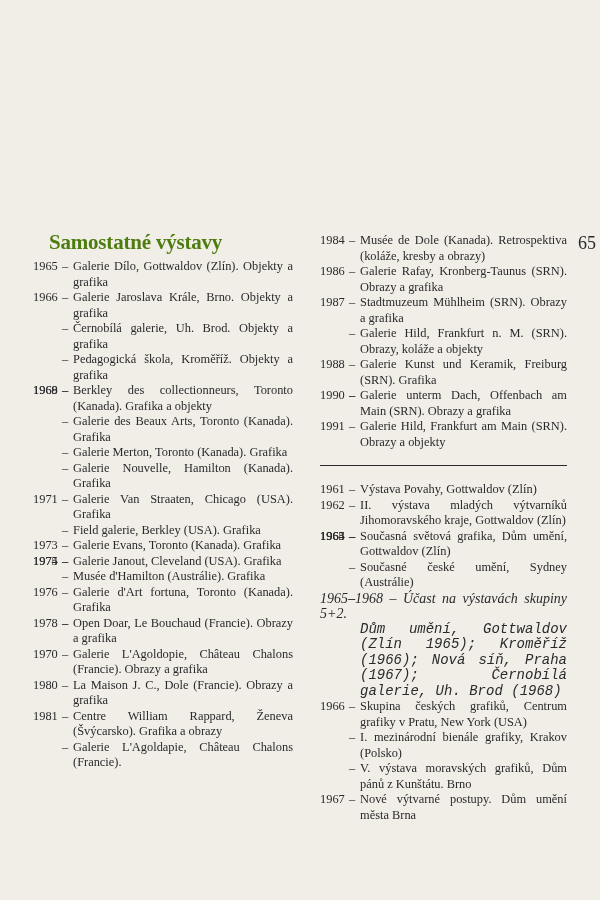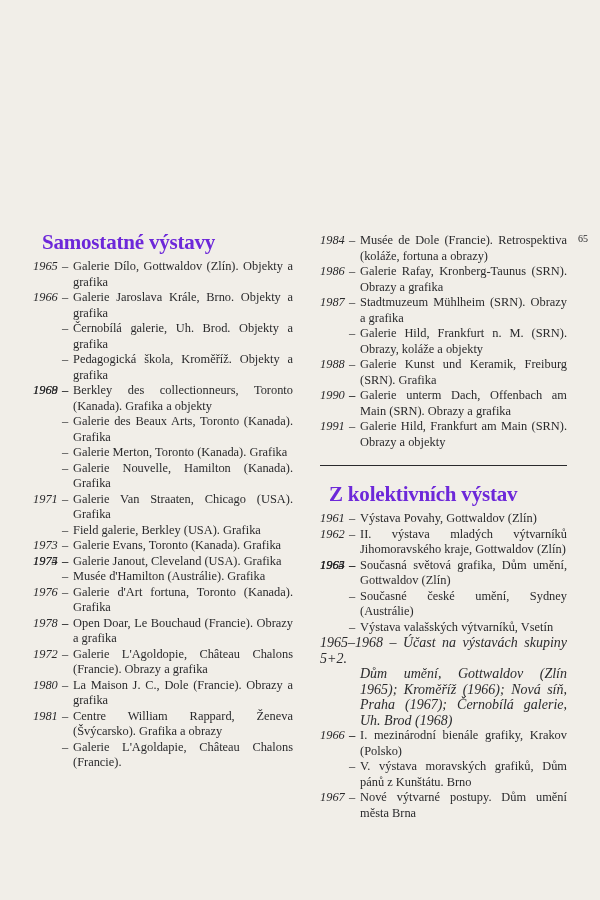--- a/index.html
+++ b/index.html
@@ -6,60 +6,59 @@
   body {
     width: 600px; height: 900px;
     background: #f1eee8;
     font-family: "Liberation Serif", serif;
     color: #2a2a2c;
     position: relative;
     overflow: hidden;
   }
   .page-number {
     position: absolute; left: 578px; top: 233px;
-    font-size: 10px;
+    font-size: 18px;
   }
   .col {
     position: absolute; top: 230px;
   }
   .col-left { left: 33px; width: 260px; }
   .col-right { left: 320px; width: 247px; top: 233px; }
   h2 {
     font-family: "Liberation Serif", serif;
     font-weight: bold;
     font-size: 21px;
-    margin: 0 0 4px 9px;
+    margin: 0 0 4px 16px;
     letter-spacing: -0.2px;
-    color: #6d28d9;
+    color: #4d7c0f;
   }
   .entry {
     position: relative;
     font-size: 12.4px;
     line-height: 15.5px;
     padding-left: 40px;
     text-align: justify;
   }
   .entry .year {
     position: absolute; left: 0; top: 0;
-    font-style: italic;
   }
   .entry .dash {
     position: absolute; left: 29px; top: 0;
   }
   .rule {
     height: 1px; background: #2a2a2c;
     margin: 15px 0 16px 0;
     width: 247px;
   }
   .range-entry {
     font-size: 14px; line-height: 15.5px;
     text-align: justify;
   }
   .range-entry .year { font-style: italic; }
-  .range-entry .rest { display: block; padding-left: 40px; font-style: italic; }
+  .range-entry .rest { display: block; padding-left: 40px; font-style: italic; font-family: Liberation Mono, monospace; }
 </style>
 </head>
 <body>
 
 <div class="page-number">65</div>
 
 <div class="col col-left">
   <h2>Samostatné výstavy</h2>
   <div>
     <div class="entry"><span class="year">1965</span><span class="dash">–</span><span class="text">Galerie Dílo, Gottwaldov (Zlín). Objekty a grafika</span></div>
@@ -73,56 +72,55 @@
     <div class="entry"><span class="year"></span><span class="dash">–</span><span class="text">Galerie Nouvelle, Hamilton (Kanada). Grafika</span></div>
     <div class="entry"><span class="year">1971</span><span class="dash">–</span><span class="text">Galerie Van Straaten, Chicago (USA). Grafika</span></div>
     <div class="entry"><span class="year"></span><span class="dash">–</span><span class="text">Field galerie, Berkley (USA). Grafika</span></div>
     <div class="entry"><span class="year">1973</span><span class="dash">–</span><span class="text">Galerie Evans, Toronto (Kanada). Grafika</span></div>
     <div class="entry"><span class="year">1974</span><span class="dash">–</span></div>
     <div class="entry"><span class="year">1975</span><span class="dash">–</span><span class="text">Galerie Janout, Cleveland (USA). Grafika</span></div>
     <div class="entry"><span class="year"></span><span class="dash">–</span><span class="text">Musée d'Hamilton (Austrálie). Grafika</span></div>
     <div class="entry"><span class="year">1976</span><span class="dash">–</span><span class="text">Galerie d'Art fortuna, Toronto (Kanada). Grafika</span></div>
     <div class="entry"><span class="year"></span><span class="dash">–</span></div>
     <div class="entry"><span class="year">1978</span><span class="dash">–</span><span class="text">Open Doar, Le Bouchaud (Francie). Obrazy a grafika</span></div>
-    <div class="entry"><span class="year">1972</span><span class="dash">–</span><span class="text">Galerie L'Agoldopie, Château Chalons (Francie). Obrazy a grafika</span></div>
+    <div class="entry"><span class="year">1970</span><span class="dash">–</span><span class="text">Galerie L'Agoldopie, Château Chalons (Francie). Obrazy a grafika</span></div>
     <div class="entry"><span class="year">1980</span><span class="dash">–</span><span class="text">La Maison J. C., Dole (Francie). Obrazy a grafika</span></div>
     <div class="entry"><span class="year">1981</span><span class="dash">–</span><span class="text">Centre William Rappard, Ženeva (Švýcarsko). Grafika a obrazy</span></div>
     <div class="entry"><span class="year"></span><span class="dash">–</span><span class="text">Galerie L'Agoldapie, Château Chalons (Francie).</span></div>
   </div>
 </div>
 
 <div class="col col-right">
   <div>
-    <div class="entry"><span class="year">1984</span><span class="dash">–</span><span class="text">Musée de Dole (Francie). Retrospektiva (koláže, fortuna a obrazy)</span></div>
+    <div class="entry"><span class="year">1984</span><span class="dash">–</span><span class="text">Musée de Dole (Kanada). Retrospektiva (koláže, kresby a obrazy)</span></div>
     <div class="entry"><span class="year">1986</span><span class="dash">–</span><span class="text">Galerie Rafay, Kronberg-Taunus (SRN). Obrazy a grafika</span></div>
     <div class="entry"><span class="year">1987</span><span class="dash">–</span><span class="text">Stadtmuzeum Mühlheim (SRN). Obrazy a grafika</span></div>
     <div class="entry"><span class="year"></span><span class="dash">–</span><span class="text">Galerie Hild, Frankfurt n. M. (SRN). Obrazy, koláže a objekty</span></div>
     <div class="entry"><span class="year">1988</span><span class="dash">–</span><span class="text">Galerie Kunst und Keramik, Freiburg (SRN). Grafika</span></div>
     <div class="entry"><span class="year"></span><span class="dash">–</span></div>
     <div class="entry"><span class="year">1990</span><span class="dash">–</span><span class="text">Galerie unterm Dach, Offenbach am Main (SRN). Obrazy a grafika</span></div>
     <div class="entry"><span class="year">1991</span><span class="dash">–</span><span class="text">Galerie Hild, Frankfurt am Main (SRN). Obrazy a objekty</span></div>
   </div>
 
   <div class="rule"></div>
 
-  <h2>Z kolektivních výstav</h2>
   <div>
     <div class="entry"><span class="year">1961</span><span class="dash">–</span><span class="text">Výstava Povahy, Gottwaldov (Zlín)</span></div>
     <div class="entry"><span class="year">1962</span><span class="dash">–</span><span class="text">II. výstava mladých výtvarníků Jihomoravského kraje, Gottwaldov (Zlín)</span></div>
     <div class="entry"><span class="year">1963</span><span class="dash">–</span></div>
     <div class="entry"><span class="year">1964</span><span class="dash">–</span></div>
     <div class="entry"><span class="year">1965</span><span class="dash">–</span><span class="text">Současná světová grafika, Dům umění, Gottwaldov (Zlín)</span></div>
     <div class="entry"><span class="year"></span><span class="dash">–</span><span class="text">Současné české umění, Sydney (Austrálie)</span></div>
-    <div class="entry"><span class="year"></span><span class="dash">–</span><span class="text">Výstava valašských výtvarníků, Vsetín</span></div>
+    <div class="entry"><span class="year"></span><span class="dash">–</span></div>
 
     <div class="range-entry">
       <span class="year">1965–1968</span>
       <span>–</span>
       <i>Účast na výstavách skupiny 5+2.</i>
       <span class="rest">Dům umění, Gottwaldov (Zlín 1965); Kroměříž (1966); Nová síň, Praha (1967); Černobílá galerie, Uh. Brod (1968)</span>
     </div>
 
-    <div class="entry"><span class="year">1966</span><span class="dash">–</span></div>
+    <div class="entry"><span class="year">1966</span><span class="dash">–</span><span class="text">Skupina českých grafiků, Centrum grafiky v Pratu, New York (USA)</span></div>
     <div class="entry"><span class="year"></span><span class="dash">–</span><span class="text">I. mezinárodní bienále grafiky, Krakov (Polsko)</span></div>
     <div class="entry"><span class="year"></span><span class="dash">–</span><span class="text">V. výstava moravských grafiků, Dům pánů z Kunštátu. Brno</span></div>
     <div class="entry"><span class="year">1967</span><span class="dash">–</span><span class="text">Nové výtvarné postupy. Dům umění města Brna</span></div>
   </div>
 </div>
 
 </body></html>

